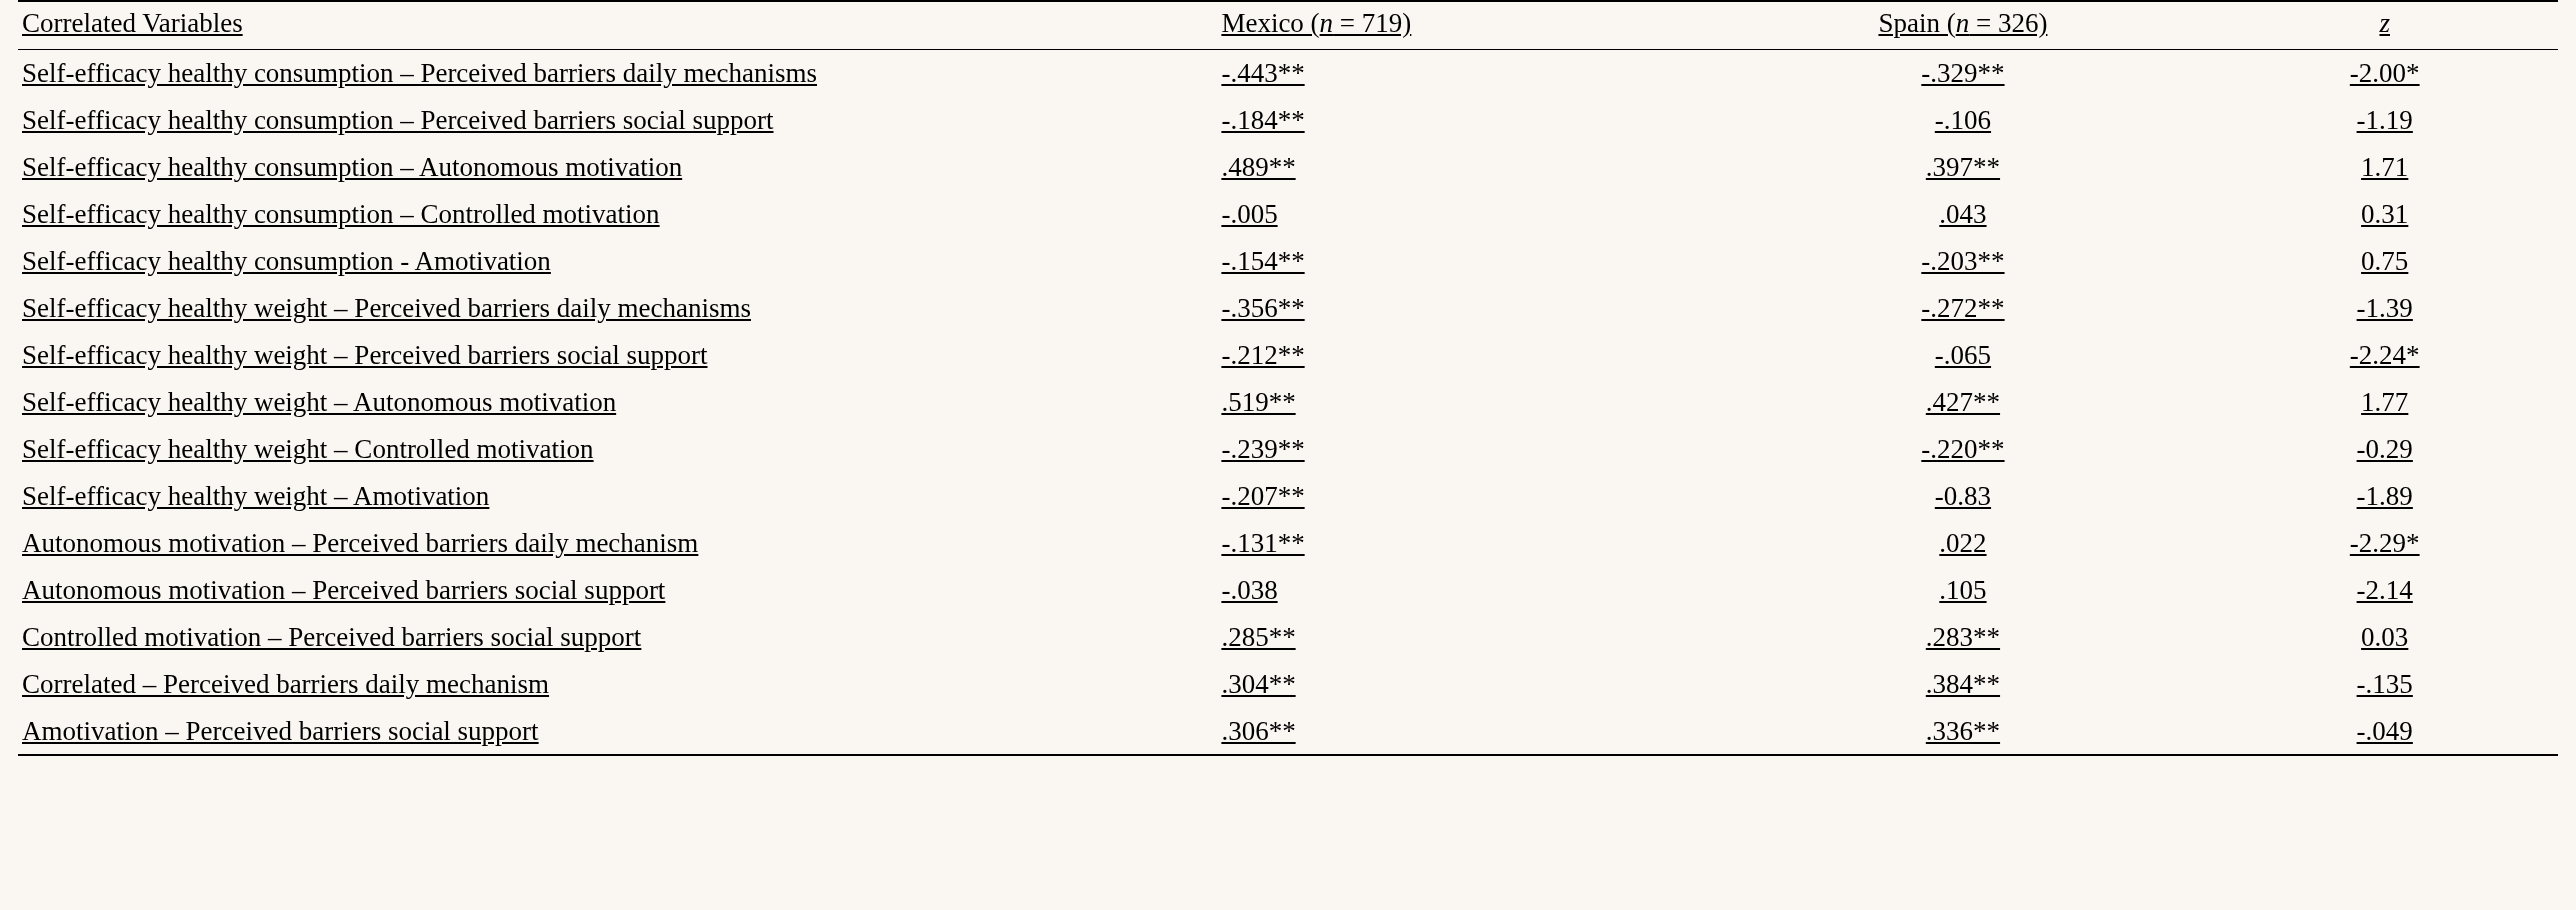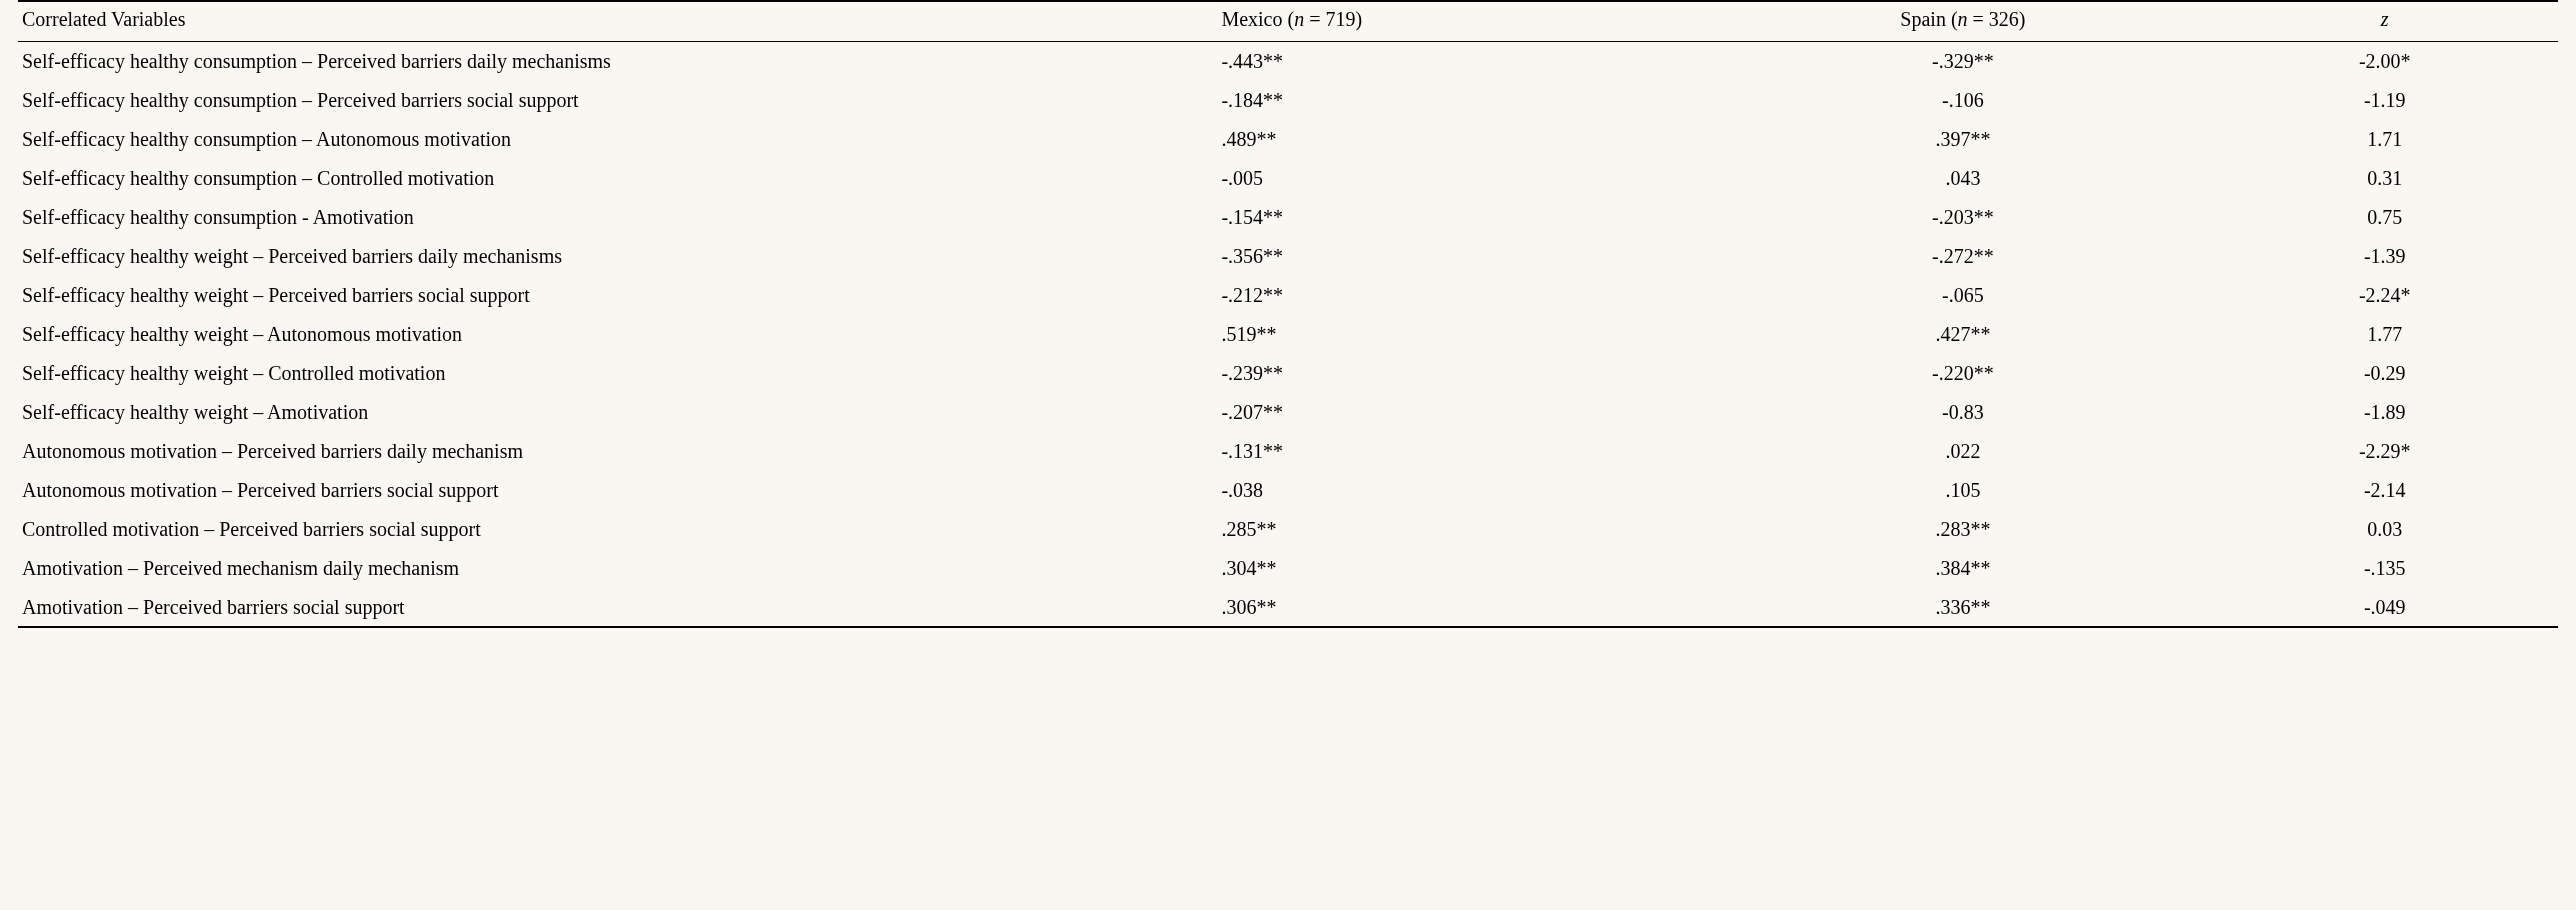--- a/index.html
+++ b/index.html
@@ -16,21 +16,22 @@
   }
   .table-wrap {
     box-sizing: border-box;
     width: 2576px;
     padding: 0 18px;
   }
   table.corr-table {
     width: 100%;
     border-collapse: collapse;
     table-layout: fixed;
-    font-size: 20px;
+    font-size: 27px;
+    text-decoration: underline;
   }
   table.corr-table thead th {
     font-weight: normal;
     padding: 6px 4px 10px 4px;
     border-top: 2.5px solid #000;
     border-bottom: 1.6px solid #000;
     vertical-align: bottom;
   }
   table.corr-table tbody td {
     padding: 8px 4px 8px 4px;
@@ -138,21 +139,21 @@
           <td class="col-spa">.105</td>
           <td class="col-z">-2.14</td>
         </tr>
         <tr>
           <td class="col-var">Controlled motivation – Perceived barriers social support</td>
           <td class="col-mex">.285**</td>
           <td class="col-spa">.283**</td>
           <td class="col-z">0.03</td>
         </tr>
         <tr>
-          <td class="col-var">Amotivation – Perceived mechanism daily mechanism</td>
+          <td class="col-var">Correlated – Perceived barriers daily mechanism</td>
           <td class="col-mex">.304**</td>
           <td class="col-spa">.384**</td>
           <td class="col-z">-.135</td>
         </tr>
         <tr>
           <td class="col-var">Amotivation – Perceived barriers social support</td>
           <td class="col-mex">.306**</td>
           <td class="col-spa">.336**</td>
           <td class="col-z">-.049</td>
         </tr>

